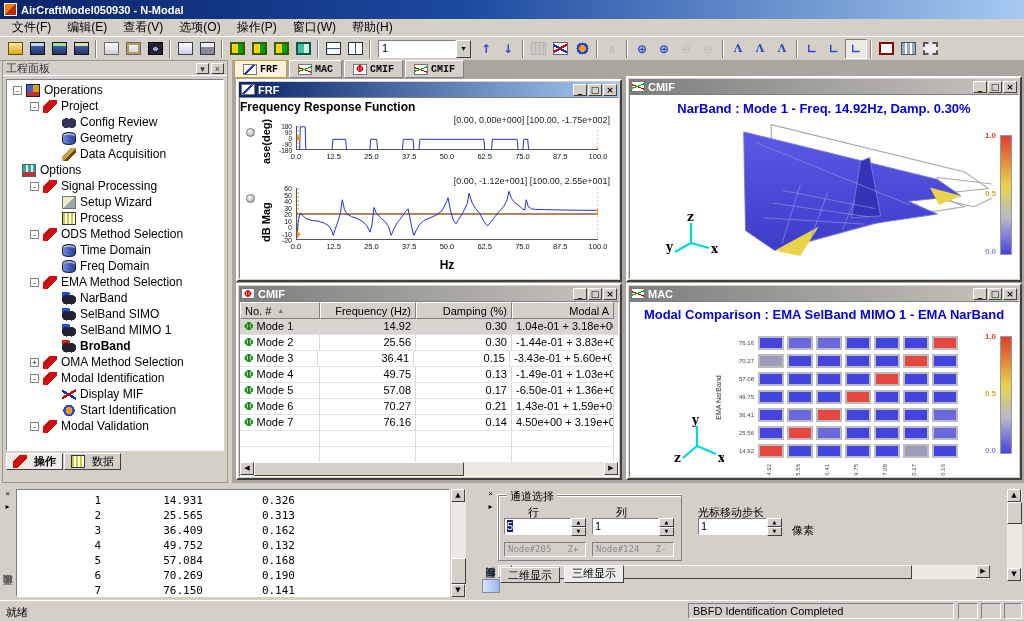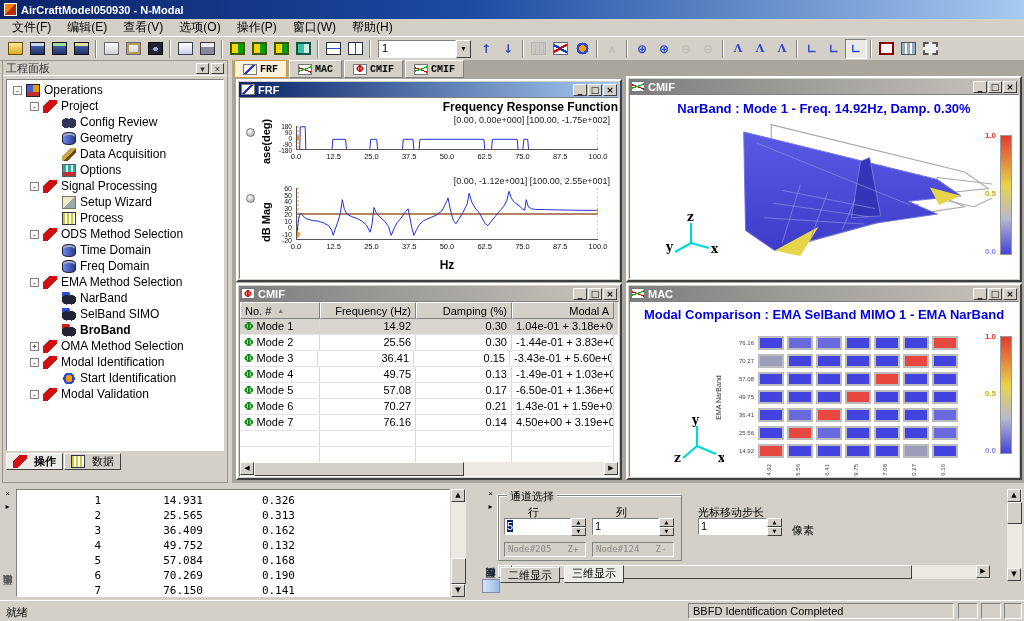--- a/index.html
+++ b/index.html
@@ -78,21 +78,21 @@
 .mti-cmif-phi{color:#c00;font:bold 9px "DejaVu Serif",serif}
 .win{position:absolute;background:#d4d0c8;border:2px solid;border-color:#fff #404040 #404040 #fff;padding:1px}
 .wtitle{height:15px;display:flex;align-items:center;gap:3px;padding:0 2px;font:bold 11px "Liberation Sans",sans-serif;color:#fff}
 .active-t{background:linear-gradient(90deg,#0a246a,#a6caf0)}
 .inactive-t{background:linear-gradient(90deg,#7d7d7d,#cac6be)}
 .wbtns{margin-left:auto;display:flex;gap:1px}
 .wbtn{width:14px;height:12px;background:#d4d0c8;border:1px solid;border-color:#fff #404040 #404040 #fff;color:#000;font:bold 9px/10px "DejaVu Sans",sans-serif;text-align:center}
 .wcontent{position:relative;background:#fff;border:1px solid;border-color:#808080 #fff #fff #808080;overflow:hidden}
 
 #frf-content{height:182px}
-.plot-title{position:absolute;left:0;right:0;top:2px;text-align:right;font:bold 12px "Liberation Sans",sans-serif}
+.plot-title{position:absolute;left:0;right:0;top:2px;text-align:left;font:bold 12px "Liberation Sans",sans-serif}
 .annot{position:absolute;right:8px;font:9px "Liberation Sans",sans-serif;color:#222}
 .circle-btn{position:absolute;width:9px;height:9px;border-radius:50%;background:radial-gradient(circle at 35% 30%,#fff,#9a9a9a);border:1px solid #777}
 .ylab{position:absolute;font:bold 11px "Liberation Sans",sans-serif;transform:rotate(-90deg);transform-origin:center}
 .psvg{position:absolute;border-left:1px solid #555;border-bottom:1px solid #555}
 .tickrow{position:absolute;height:10px;font:7.5px "Liberation Sans",sans-serif;color:#111}
 .tickrow span{position:absolute;width:26px;text-align:center}
 .ytcol{position:absolute;font:6.5px "Liberation Sans",sans-serif;color:#111}
 .ytcol span{position:absolute;right:2px;width:24px;text-align:right}
 .xlab{position:absolute;text-align:center;font:bold 12px "Liberation Sans",sans-serif}
 
@@ -313,21 +313,21 @@
         <div class="trow" style="padding-left: 40px;">
           <span style="width: 15px;"></span>
           <span class="tic tic-cylinder"></span>
           <span>Geometry</span>
         </div>
         <div class="trow" style="padding-left: 40px;">
           <span style="width: 15px;"></span>
           <span class="tic tic-hammer"></span>
           <span>Data Acquisition</span>
         </div>
-        <div class="trow" style="padding-left: 40px;">
+        <div class="trow" style="">
           <span style="width: 15px;"></span>
           <span class="tic tic-options"></span>
           <span>Options</span>
         </div>
         <div class="trow" style="padding-left: 23px;">
           <span class="toggle">-</span>
           <span class="tic tic-runner"></span>
           <span>Signal Processing</span>
         </div>
         <div class="trow" style="padding-left: 40px;">
@@ -365,32 +365,42 @@
           <span class="tic tic-band-blue"></span>
           <span>NarBand</span>
         </div>
         <div class="trow" style="padding-left: 40px;">
           <span style="width: 15px;"></span>
           <span class="tic tic-band-blue"></span>
           <span>SelBand SIMO</span>
         </div>
         <div class="trow" style="padding-left: 40px;">
           <span style="width: 15px;"></span>
+          <span class="tic tic-band-blue"></span>
+          <span>SelBand MIMO 1</span>
+        </div>
+        <div class="trow" style="padding-left: 40px;">
+          <span style="width: 15px;"></span>
           <span class="tic tic-band-red"></span>
           <span style="font-weight: bold;">BroBand</span>
         </div>
         <div class="trow" style="padding-left: 23px;">
           <span class="toggle">+</span>
           <span class="tic tic-runner"></span>
           <span>OMA Method Selection</span>
         </div>
         <div class="trow" style="padding-left: 23px;">
           <span class="toggle">-</span>
           <span class="tic tic-runner"></span>
           <span>Modal Identification</span>
+        </div>
+        <div class="trow" style="padding-left: 40px;">
+          <span style="width: 15px;"></span>
+          <span class="tic tic-mif"></span>
+          <span>Display MIF</span>
         </div>
         <div class="trow" style="padding-left: 40px;">
           <span style="width: 15px;"></span>
           <span class="tic tic-identify"></span>
           <span>Start Identification</span>
         </div>
         <div class="trow" style="padding-left: 23px;">
           <span class="toggle">-</span>
           <span class="tic tic-runner"></span>
           <span>Modal Validation</span>

